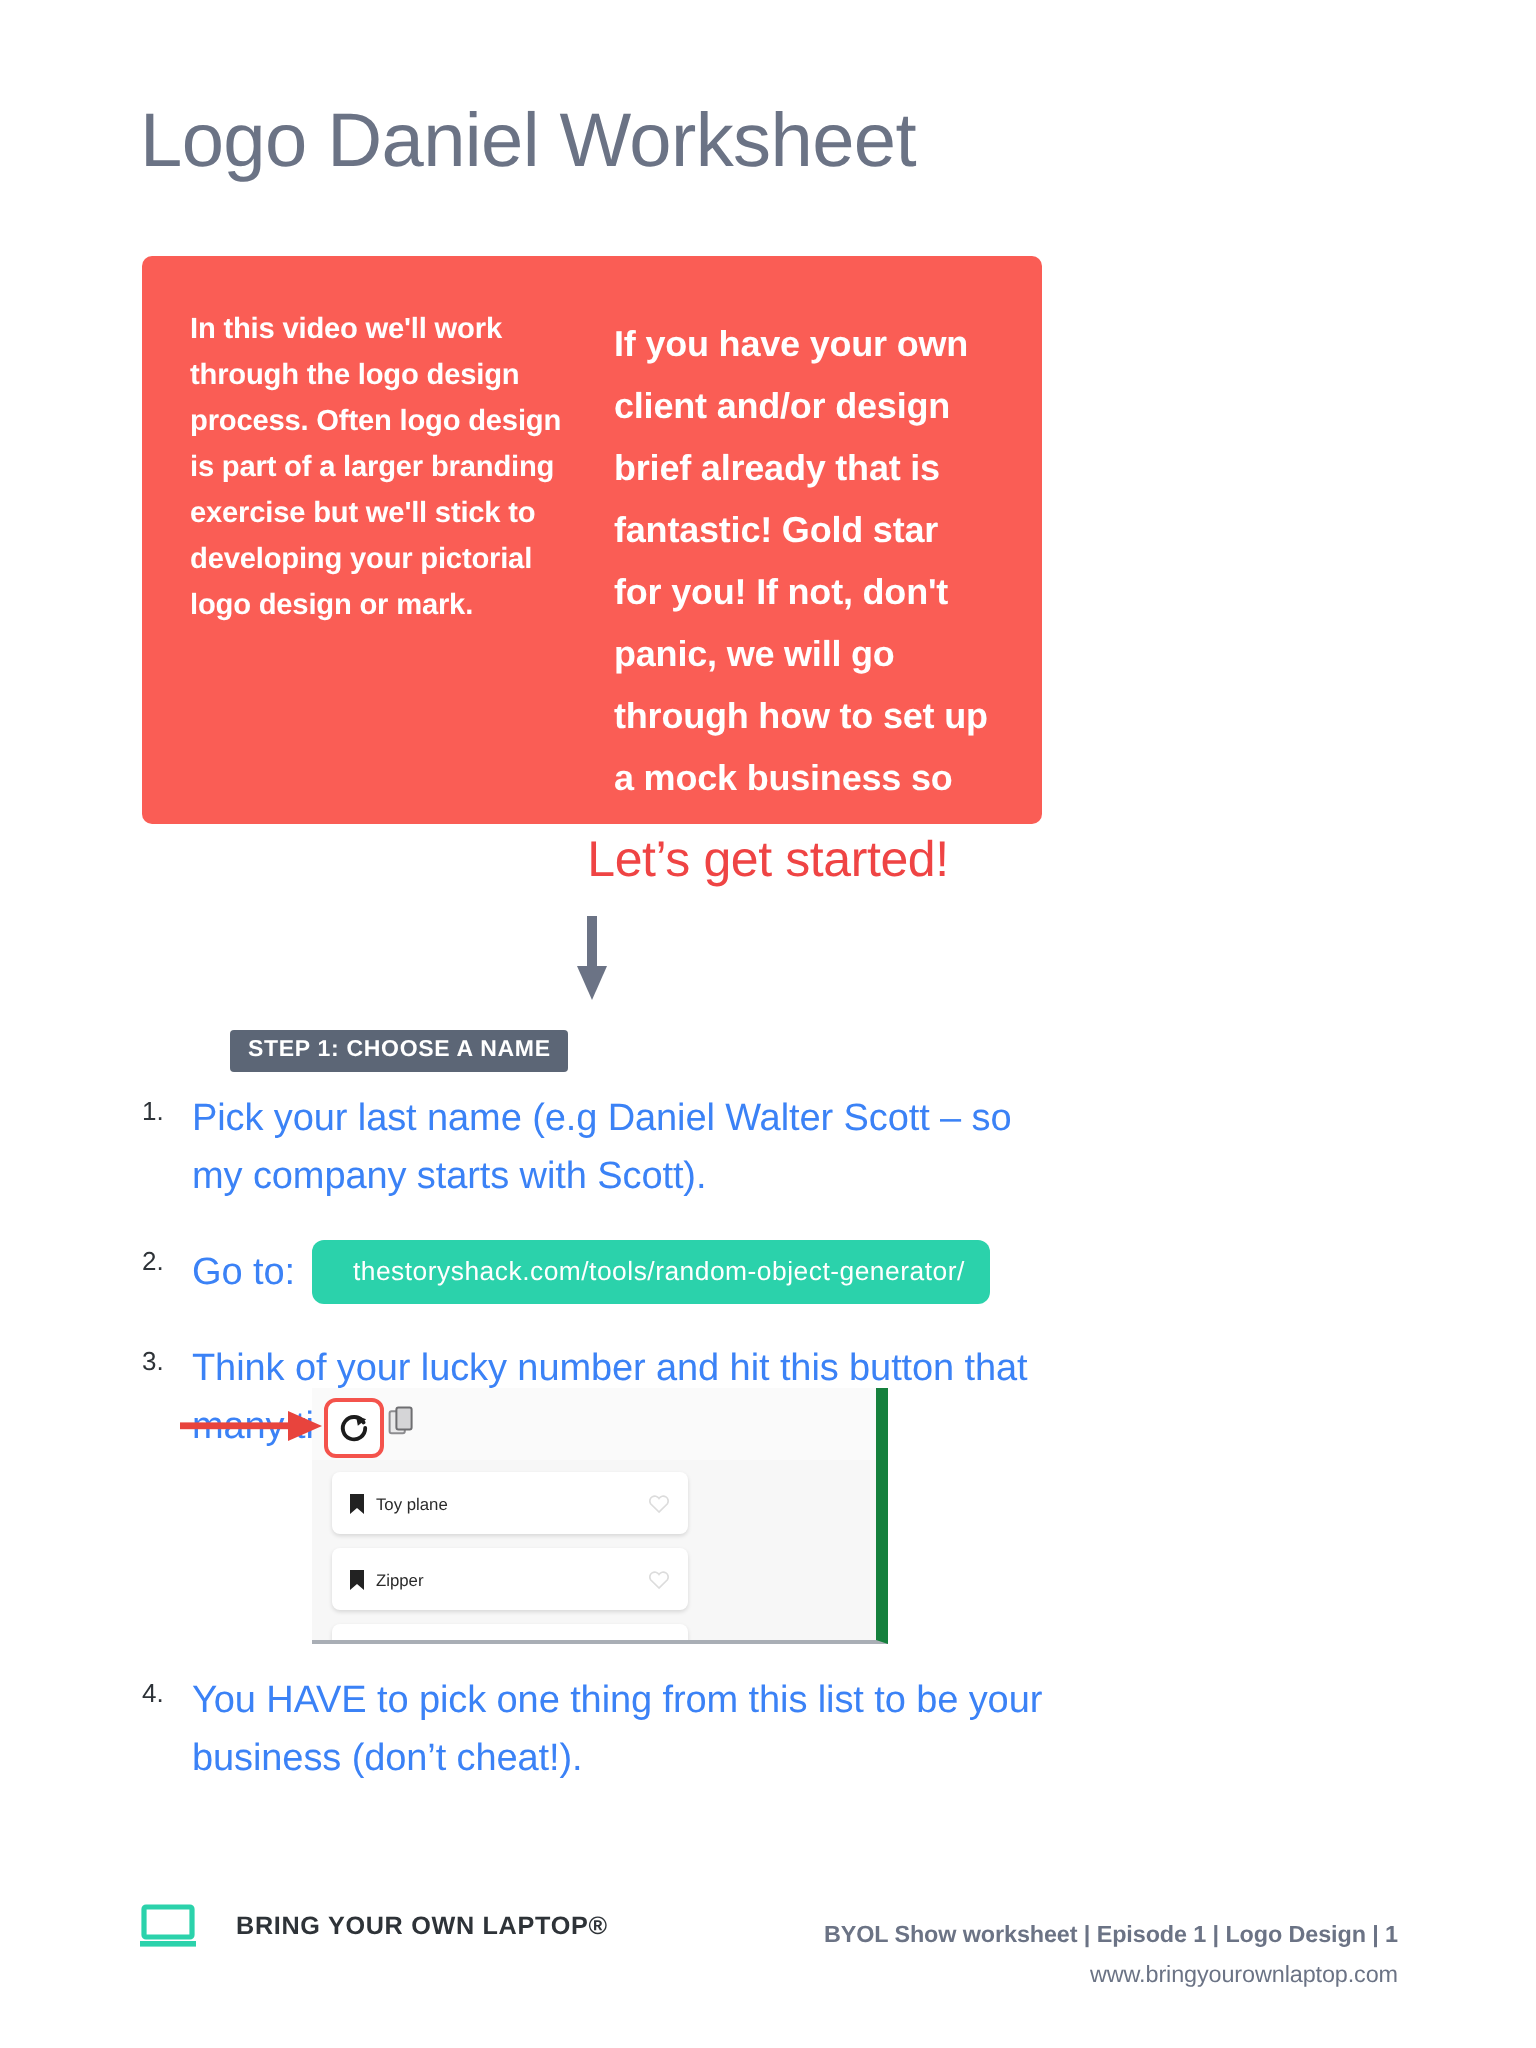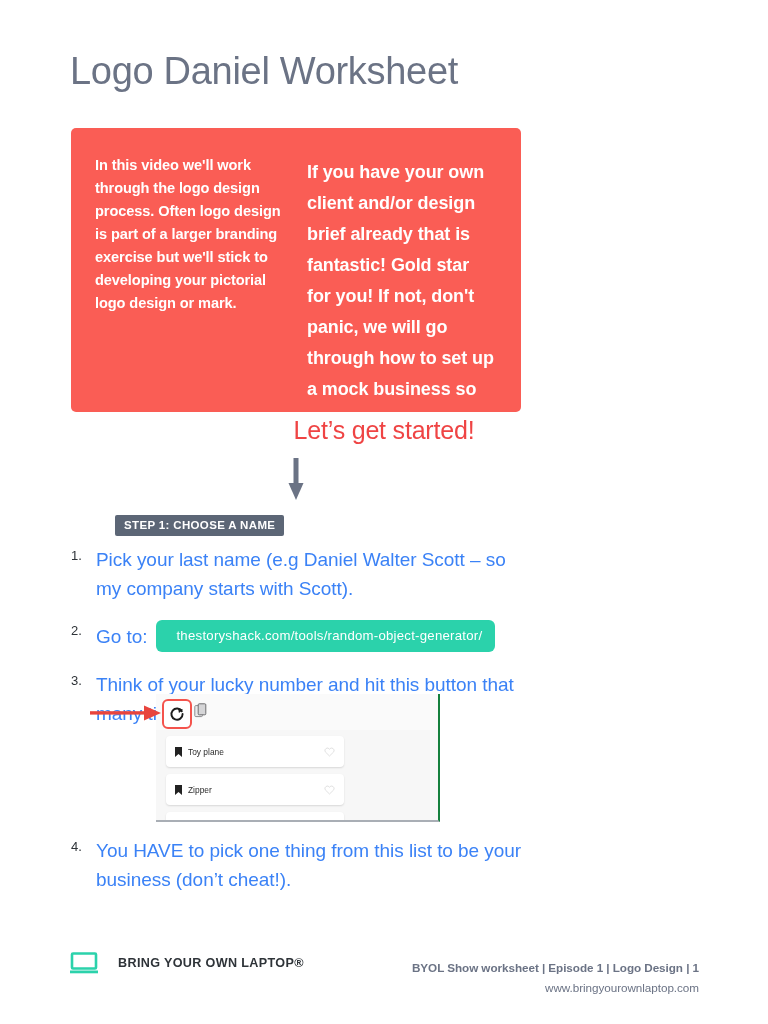--- a/index.html
+++ b/index.html
@@ -150,21 +150,21 @@
     width: 348px;
     height: 128px;
   }
   .shot-frame {
     position: absolute;
     left: 66px;
     top: 0;
     width: 282px;
     height: 126px;
     background: #ec4899;
-    border-right: 2px solid #15803d;
+    border-right: 6px solid #15803d;
     border-bottom: 2px solid #a9aeb5;
     overflow: hidden;
   }
   .shot-topbar {
     position: absolute;
     left: 0;
     top: 0;
     width: 100%;
     height: 36px;
     background: #fafafa;

